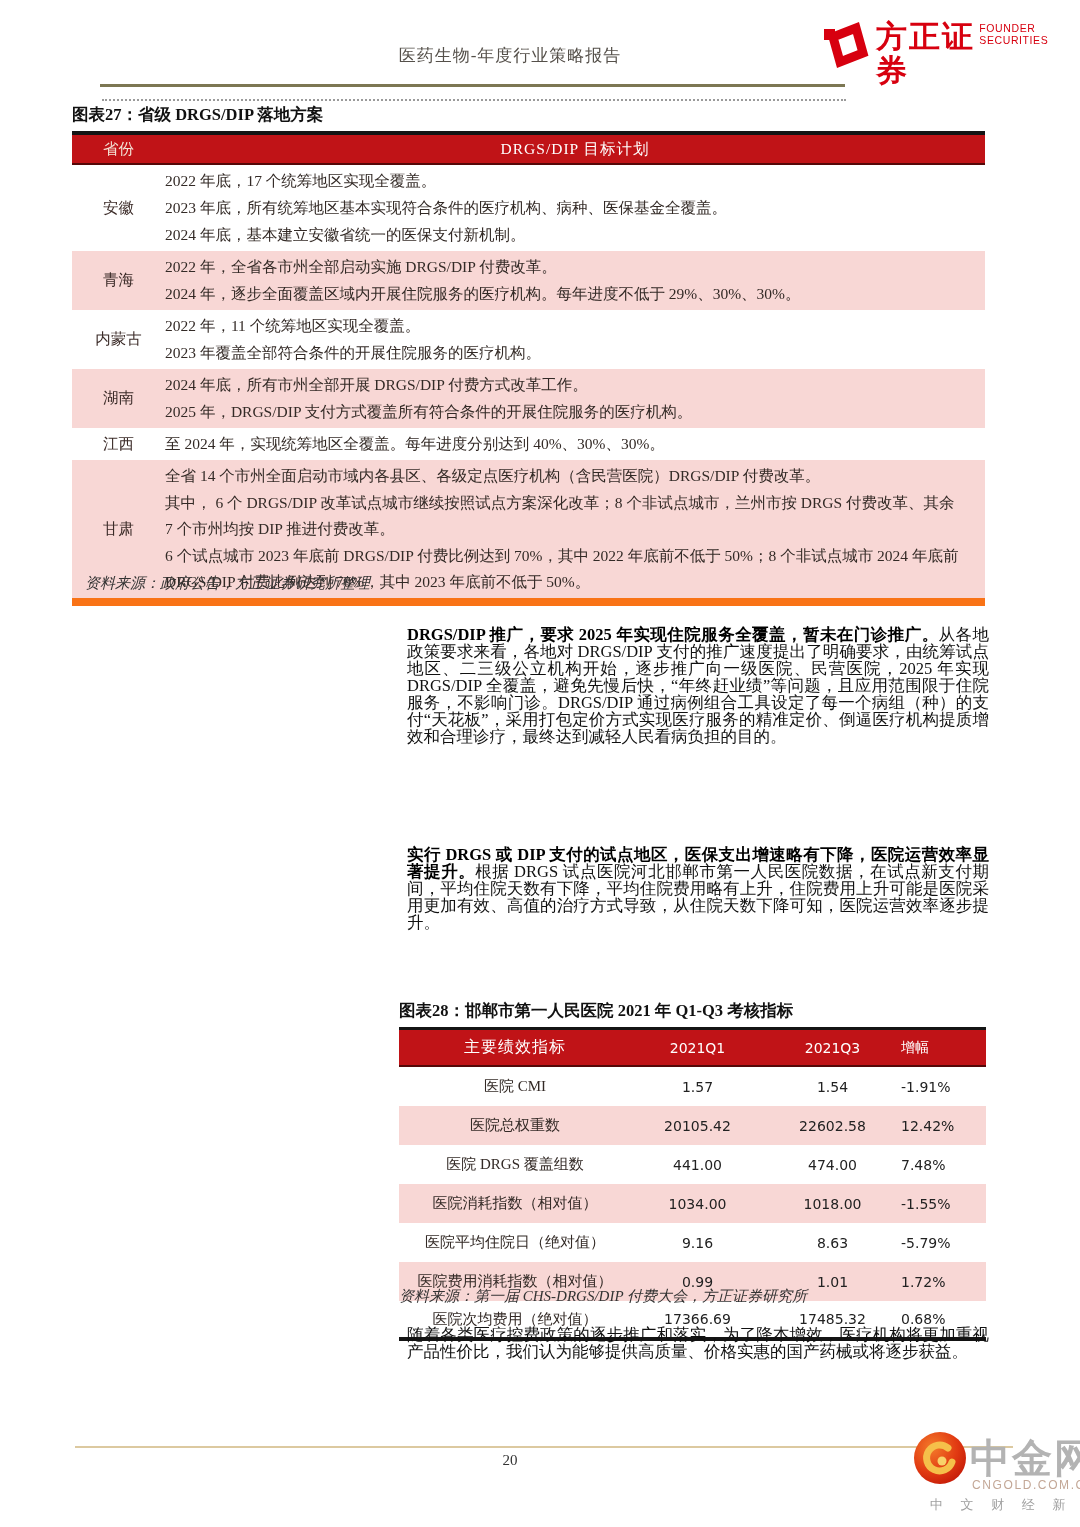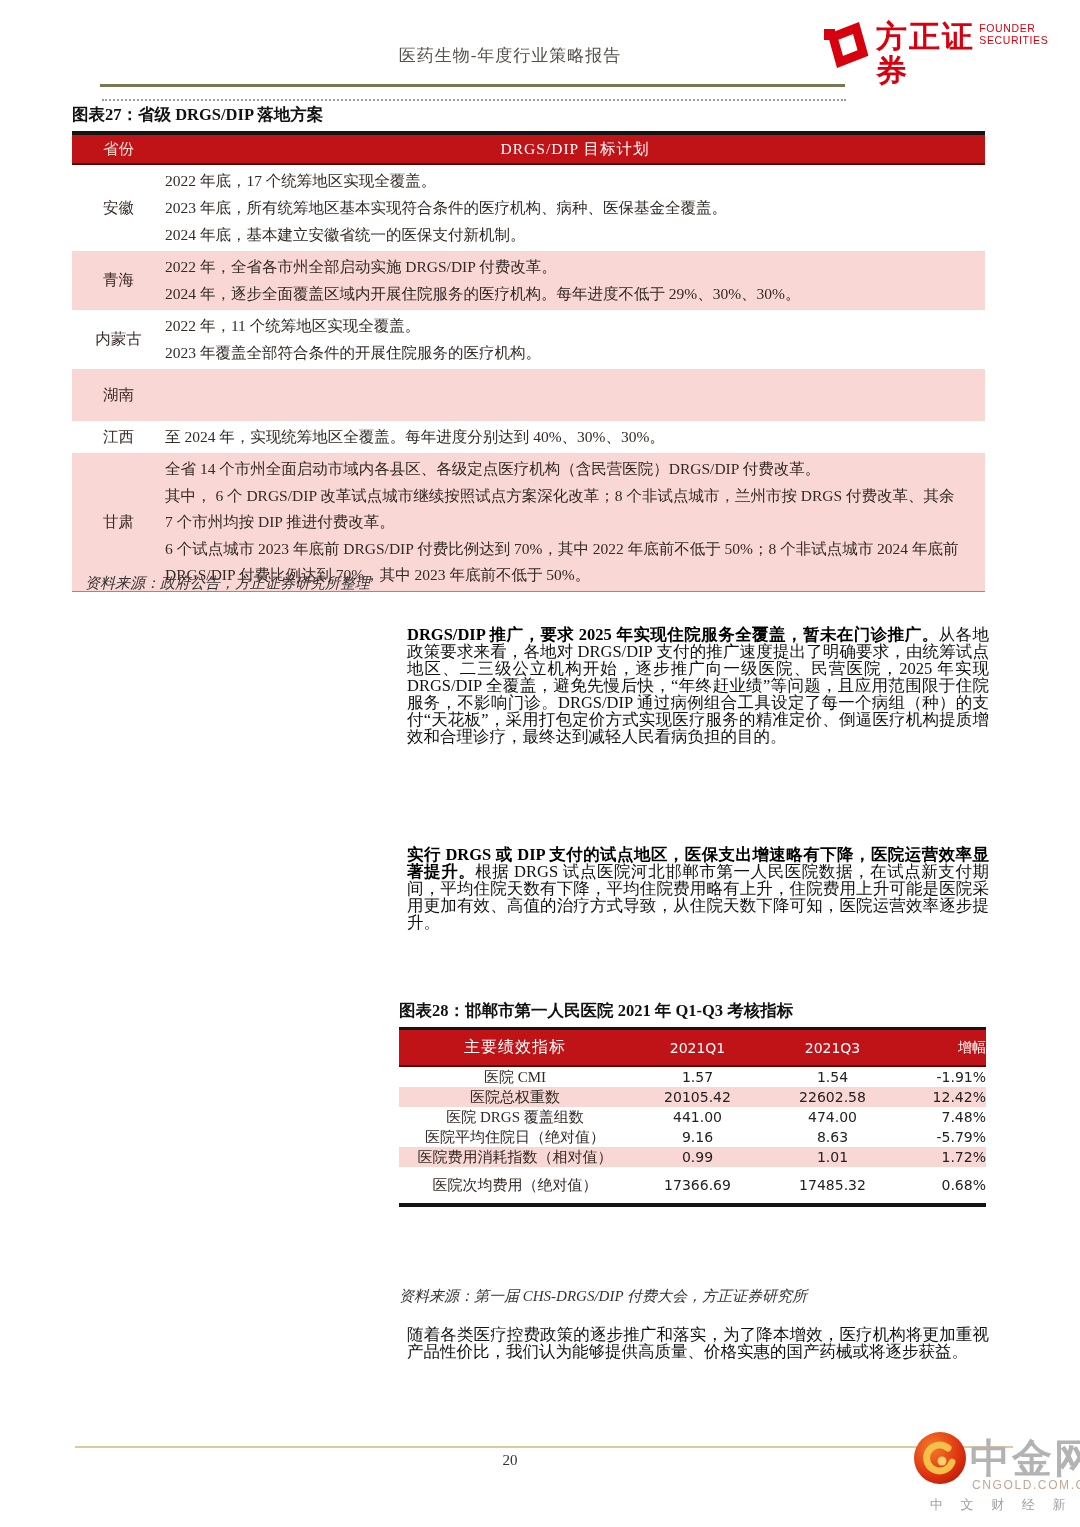--- a/index.html
+++ b/index.html
@@ -23,21 +23,21 @@
   
   .fig-title { position:absolute; font-size:16.5px; font-weight:bold; color:#111; }
   .fig27-title { top:104px; left:72px; }
   .fig28-title { top:1000px; left:399px; }
   .src { position:absolute; font-style:italic; font-size:15px; color:#333; }
   .src1 { top:574px; left:85px; }
   .src2 { top:1287px; left:399px; }
 
   
   .t27 { position:absolute; top:131px; left:72px; width:913px;
-         border-top:4px solid #141414; border-bottom:1px solid #f97316;
+         border-top:4px solid #141414; border-bottom:8px solid #f97316;
          font-size:15.5px; color:#332a26; }
   .t27-head { display:flex; align-items:center; height:30px; background:#c01317;
               color:#fff; border-bottom:2px solid #550808; }
   .t27-head .prov { font-weight:normal; }
   .t27 .prov { width:93px; text-align:center; flex:0 0 93px; color:#3b2b28; }
   .t27-plan-h { flex:1; text-align:center; letter-spacing:1px; }
   .t27-row { display:flex; align-items:center; padding:2px 0; }
   .t27-row.shade { background:#f8d7d5; }
   .t27-lines { flex:1; padding-right:22px; }
   .t27-lines p { line-height:26px; margin:1px 0; text-align:left; }
@@ -48,27 +48,27 @@
   .para { position:absolute; left:407px; width:582px; font-size:16.5px;
           line-height:17px; text-align:justify; color:#111; }
   .para b { font-weight:bold; color:#000; }
   .p1 { top:626px; } .p2 { top:846px; } .p3 { top:1326px; }
 
   
   .t28 { position:absolute; top:1027px; left:399px; width:587px;
          border-top:3px solid #141414; border-bottom:4px solid #141414; }
   .t28-row { display:flex; align-items:center; }
   .t28-head { background:#c01317; color:#fff; height:37px; border-bottom:2px solid #550808; }
-  .t28-body { height:20px; font-size:14.5px; color:#222; }
+  .t28-body { height:39px; font-size:14.5px; color:#222; }
   .t28-body.shade { background:#f8d7d5; }
   .t28-body.last { height:36px; }
   .c-name { flex:0 0 232px; text-align:center; }
   .c-q1 { flex:0 0 133px; text-align:center; }
   .c-q3 { flex:0 0 137px; text-align:center; }
-  .c-chg { flex:1; text-align:right; }
+  .c-chg { flex:1; text-align:left; }
   .t28-head .c-name { letter-spacing:1px; }
   .t28-head .c-q1, .t28-head .c-q3, .t28-head .c-chg,
   .t28-body .c-q1, .t28-body .c-q3, .t28-body .c-chg {
       font-family:"DejaVu Sans","Liberation Sans",sans-serif; font-size:14px; }
   .t28-body .c-name { font-size:15px; color:#332a26; }
 
   
   .footer-line { position:absolute; top:1446px; left:75px; width:938px; height:2px; background:#dcc9a0; }
   .page-num { position:absolute; top:1452px; left:0; width:1020px; text-align:center;
               font-size:15px; color:#333; }
@@ -131,20 +131,24 @@
     <div class="t27-row r-2l">
       <div class="prov">内蒙古</div>
       <div class="t27-lines">
         <p>2022 年，11 个统筹地区实现全覆盖。</p>
         <p>2023 年覆盖全部符合条件的开展住院服务的医疗机构。</p>
       </div>
     </div>
 
     <div class="t27-row r-2l shade">
       <div class="prov">湖南</div>
+      <div class="t27-lines">
+        <p>2024 年底，所有市州全部开展 DRGS/DIP 付费方式改革工作。</p>
+        <p>2025 年，DRGS/DIP 支付方式覆盖所有符合条件的开展住院服务的医疗机构。</p>
+      </div>
     </div>
 
     <div class="t27-row r-1l">
       <div class="prov">江西</div>
       <div class="t27-lines">
         <p>至 2024 年，实现统筹地区全覆盖。每年进度分别达到 40%、30%、30%。</p>
       </div>
     </div>
 
     <div class="t27-row r-gansu shade">
@@ -183,20 +187,26 @@
       <div class="c-name">医院总权重数</div>
       <div class="c-q1">20105.42</div>
       <div class="c-q3">22602.58</div>
       <div class="c-chg">12.42%</div>
     </div>
     <div class="t28-row t28-body">
       <div class="c-name">医院 DRGS 覆盖组数</div>
       <div class="c-q1">441.00</div>
       <div class="c-q3">474.00</div>
       <div class="c-chg">7.48%</div>
+    </div>
+    <div class="t28-row t28-body shade">
+      <div class="c-name">医院消耗指数（相对值）</div>
+      <div class="c-q1">1034.00</div>
+      <div class="c-q3">1018.00</div>
+      <div class="c-chg">-1.55%</div>
     </div>
     <div class="t28-row t28-body">
       <div class="c-name">医院平均住院日（绝对值）</div>
       <div class="c-q1">9.16</div>
       <div class="c-q3">8.63</div>
       <div class="c-chg">-5.79%</div>
     </div>
     <div class="t28-row t28-body shade">
       <div class="c-name">医院费用消耗指数（相对值）</div>
       <div class="c-q1">0.99</div>

